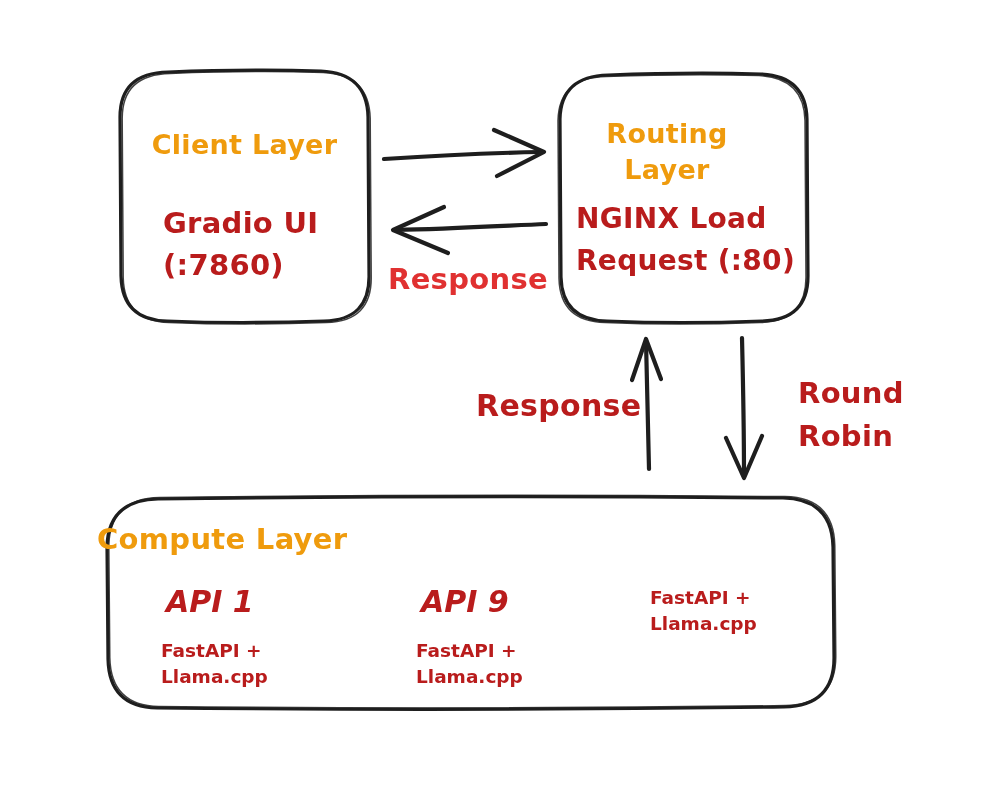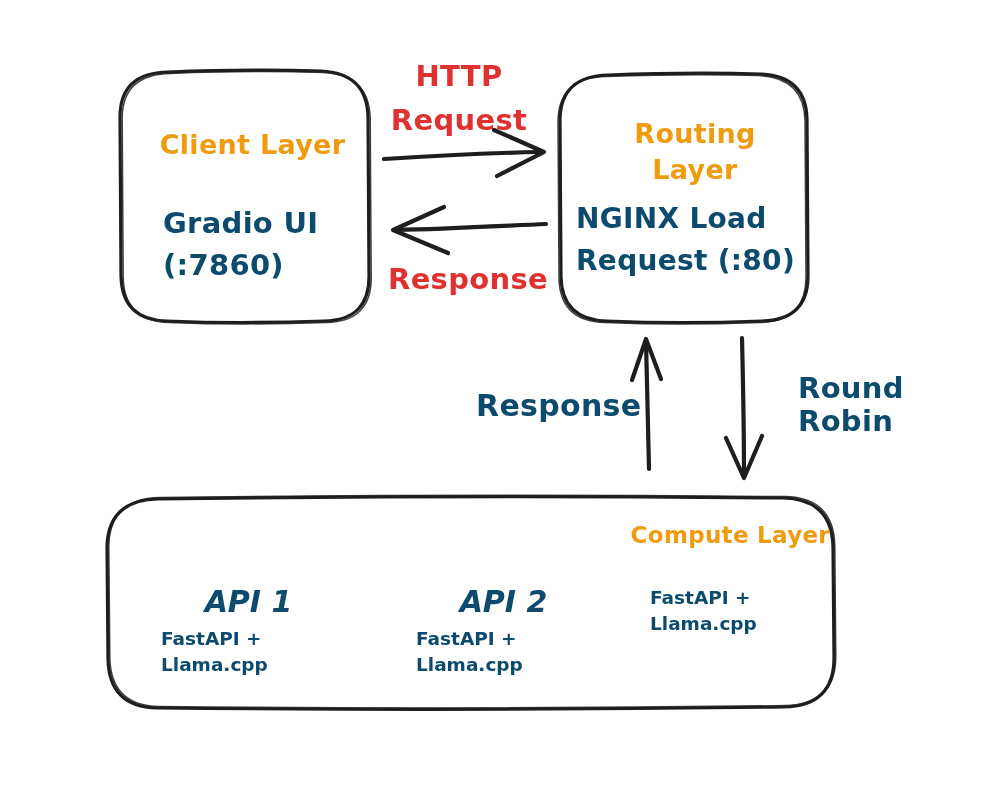--- a/index.html
+++ b/index.html
@@ -28,41 +28,40 @@
   .arrow-shaft { stroke-width: 4.2; }
   .arrow-head  { stroke-width: 4.2; }
 
   .label {
     position: absolute;
     white-space: pre-line;
     font-weight: 600;
     letter-spacing: 0.3px;
     line-height: 1.35;
   }
-  .orange { color: #ef9b0d; margin-left: 8px; }
+  .orange { color: #ef9b0d; }
   .red    { color: #e03131; }
-  .ink    { color: #0c4a6e; }
+  .ink    { color: #b91c1c; }
 
   .box-title   { font-size: 27px; text-align: center; }
   .box-body    { font-size: 29px; line-height: 42px; }
   .arrow-label { font-size: 29px; }
   .arrow-label.centered { text-align: center; line-height: 44px; }
-  .stack-label { line-height: 33px; }
+  .stack-label { line-height: 43px; }
 
-  .compute-title { font-size: 23px; text-align: right; }
+  .compute-title { font-size: 29px; text-align: left; }
 
   .api-col { position: absolute; width: 170px; }
   .api-name {
     font-size: 30px;
     font-style: italic;
     font-weight: 700;
     padding-left: 5px;
     line-height: 34px;
-    margin-bottom: 7px;
-    text-align: center;
+    margin-bottom: 19px;
   }
   .api-detail {
     font-size: 18.5px;
     font-weight: 700;
     line-height: 26px;
     white-space: pre-line;
   }
 </style>
 </head>
 <body>
@@ -104,40 +103,38 @@
     <g>
       <path class="sketch arrow-shaft" d="M742,338 C743,380 744,430 744,475"></path>
       <path class="sketch arrow-head" d="M726,438 L744,478 L762,436"></path>
     </g>
   </svg>
 
   <div class="label box-title orange" style="left:121px; top:127px; width:247px;">Client Layer</div>
   <div class="label box-body ink" style="left:163px; top:202px;">Gradio UI
 (:7860)</div>
 
-  <div class="label box-title orange" style="left:588px; top:116px; width:198px;">Routing Layer</div>
+  <div class="label box-title orange" style="left:568px; top:116px; width:198px;">Routing Layer</div>
   <div class="label box-body ink" style="left:576px; top:198px; font-size:28px;">NGINX Load
 Request (:80)</div>
 
-  <div class="label arrow-label centered red" style="left:375px; top:54px; width:168px;">HTTP
-Request</div>
   <div class="label arrow-label red" style="left:388px; top:260px;">Response</div>
   <div class="label arrow-label ink" style="left:476px; top:386px; font-size:30px;">Response</div>
   <div class="label arrow-label stack-label ink" style="left:798px; top:372px;">Round
 Robin</div>
 
   <div class="label compute-title orange" style="left:97px; top:520px; width:725px;">Compute Layer</div>
 
   <div class="api-col" style="left:161px; top:585px;">
     <div class="api-name ink">API 1</div>
     <div class="api-detail ink">FastAPI +
 Llama.cpp</div>
   </div>
   <div class="api-col" style="left:416px; top:585px;">
-    <div class="api-name ink">API 2</div>
+    <div class="api-name ink">API 9</div>
     <div class="api-detail ink">FastAPI +
 Llama.cpp</div>
   </div>
   <div class="api-col" style="left:650px; top:585px;">
     <div class="api-detail ink">FastAPI +
 Llama.cpp</div>
   </div>
 
 </div>
 

